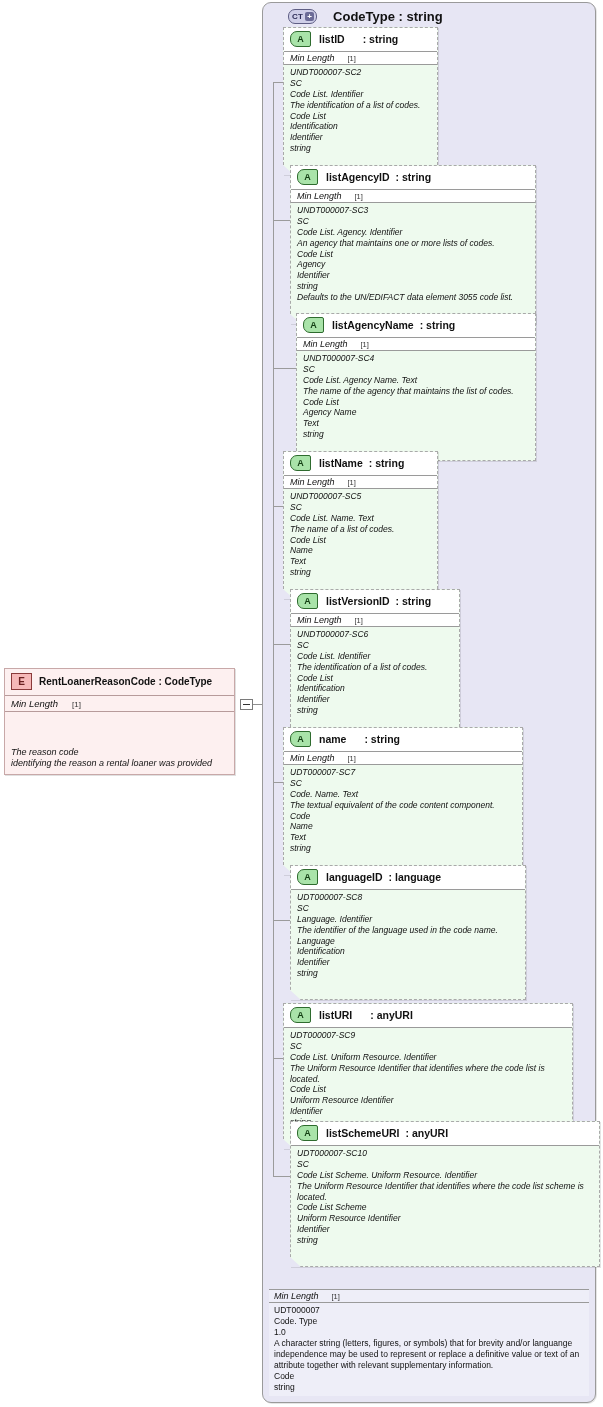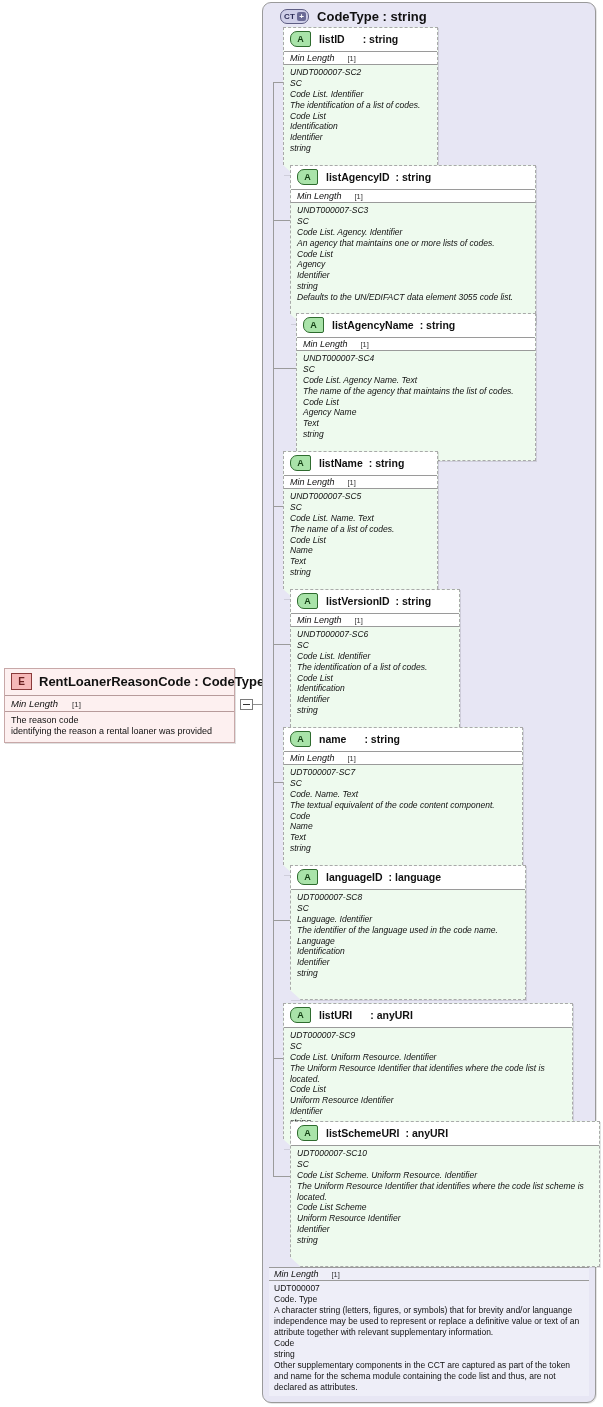--- a/index.html
+++ b/index.html
@@ -28,33 +28,33 @@
   .icon-e{
     width:19px;height:15px;
     background:#f6b8b8;
     border:1px solid #8a3a3a;
     color:#6a1f1f;
     font-size:10px;font-weight:bold;
     display:flex;align-items:center;justify-content:center;
     line-height:1;flex:none;
   }
   #element-box .ebx-title{
-    font-size:13px;font-weight:bold;color:#111;white-space:nowrap;text-align:center;
+    font-size:10px;font-weight:bold;color:#111;white-space:nowrap;text-align:center;
   }
   #element-box .ebx-facet{
     border-top:1px solid #b79b9b;
     border-bottom:1px solid #b79b9b;
     padding:2px 6px 2px 6px;
     font-size:9.5px;font-style:italic;color:#111;
     display:flex;align-items:baseline;gap:14px;
   }
   #element-box .ebx-facet .card{font-style:normal;font-size:8px;color:#333;}
   #element-box .ebx-doc{
     padding:3px 6px 5px 6px;
-    font-size:9px;color:#111;line-height:1.22;
+    font-size:9px;font-style:italic;color:#111;line-height:1.22;margin-top:32px;
   }
 
   
   #conn-line{
     position:absolute;left:246px;top:704px;width:22px;height:1px;background:#8f8f8f;
   }
   #conn-box{
     position:absolute;left:240px;top:699px;width:13px;height:11px;
     background:#ffffff;border:1px solid #7a7a7a;box-sizing:border-box;
   }
@@ -67,22 +67,22 @@
     position:absolute;
     left:262px; top:2px;
     width:334px; height:1401px;
     background:#e7e6f4;
     border:1px solid #9a9a9a;
     border-radius:9px;
     box-sizing:border-box;
     box-shadow:1px 1px 0 rgba(0,0,0,.10);
   }
   #ct-head{
-    display:flex;align-items:center;gap:8px;
-    padding:4px 0 0 17px;
+    display:flex;align-items:center;gap:16px;
+    padding:4px 0 0 25px;
     height:19px;
   }
   .icon-ct{
     display:flex;align-items:center;
     border:1px solid #5e5e84;
     border-radius:7px;
     background:#cfcfe8;
     padding:0 2px 0 3px;
     height:13px;
     flex:none;
@@ -395,20 +395,20 @@
     </div>
 
   <div id="ct-footer">
     <div class="f-facet">
       <span>Min Length</span>
       <span class="card">[1]</span>
     </div>
     <div class="f-doc" id="footer-doc">
         <div>UDT000007</div>
         <div>Code. Type</div>
+        <div>1.0</div>
         <div>A character string (letters, figures, or symbols) that for brevity and/or languange independence may be used to represent or replace a definitive value or text of an attribute together with relevant supplementary information.</div>
         <div>Code</div>
         <div>string</div>
-        <div>Other supplementary components in the CCT are captured as part of the token and name for the schema module containing the code list and thus, are not declared as attributes.</div>
       </div>
   </div>
 
 </div>
 
 </body></html>

